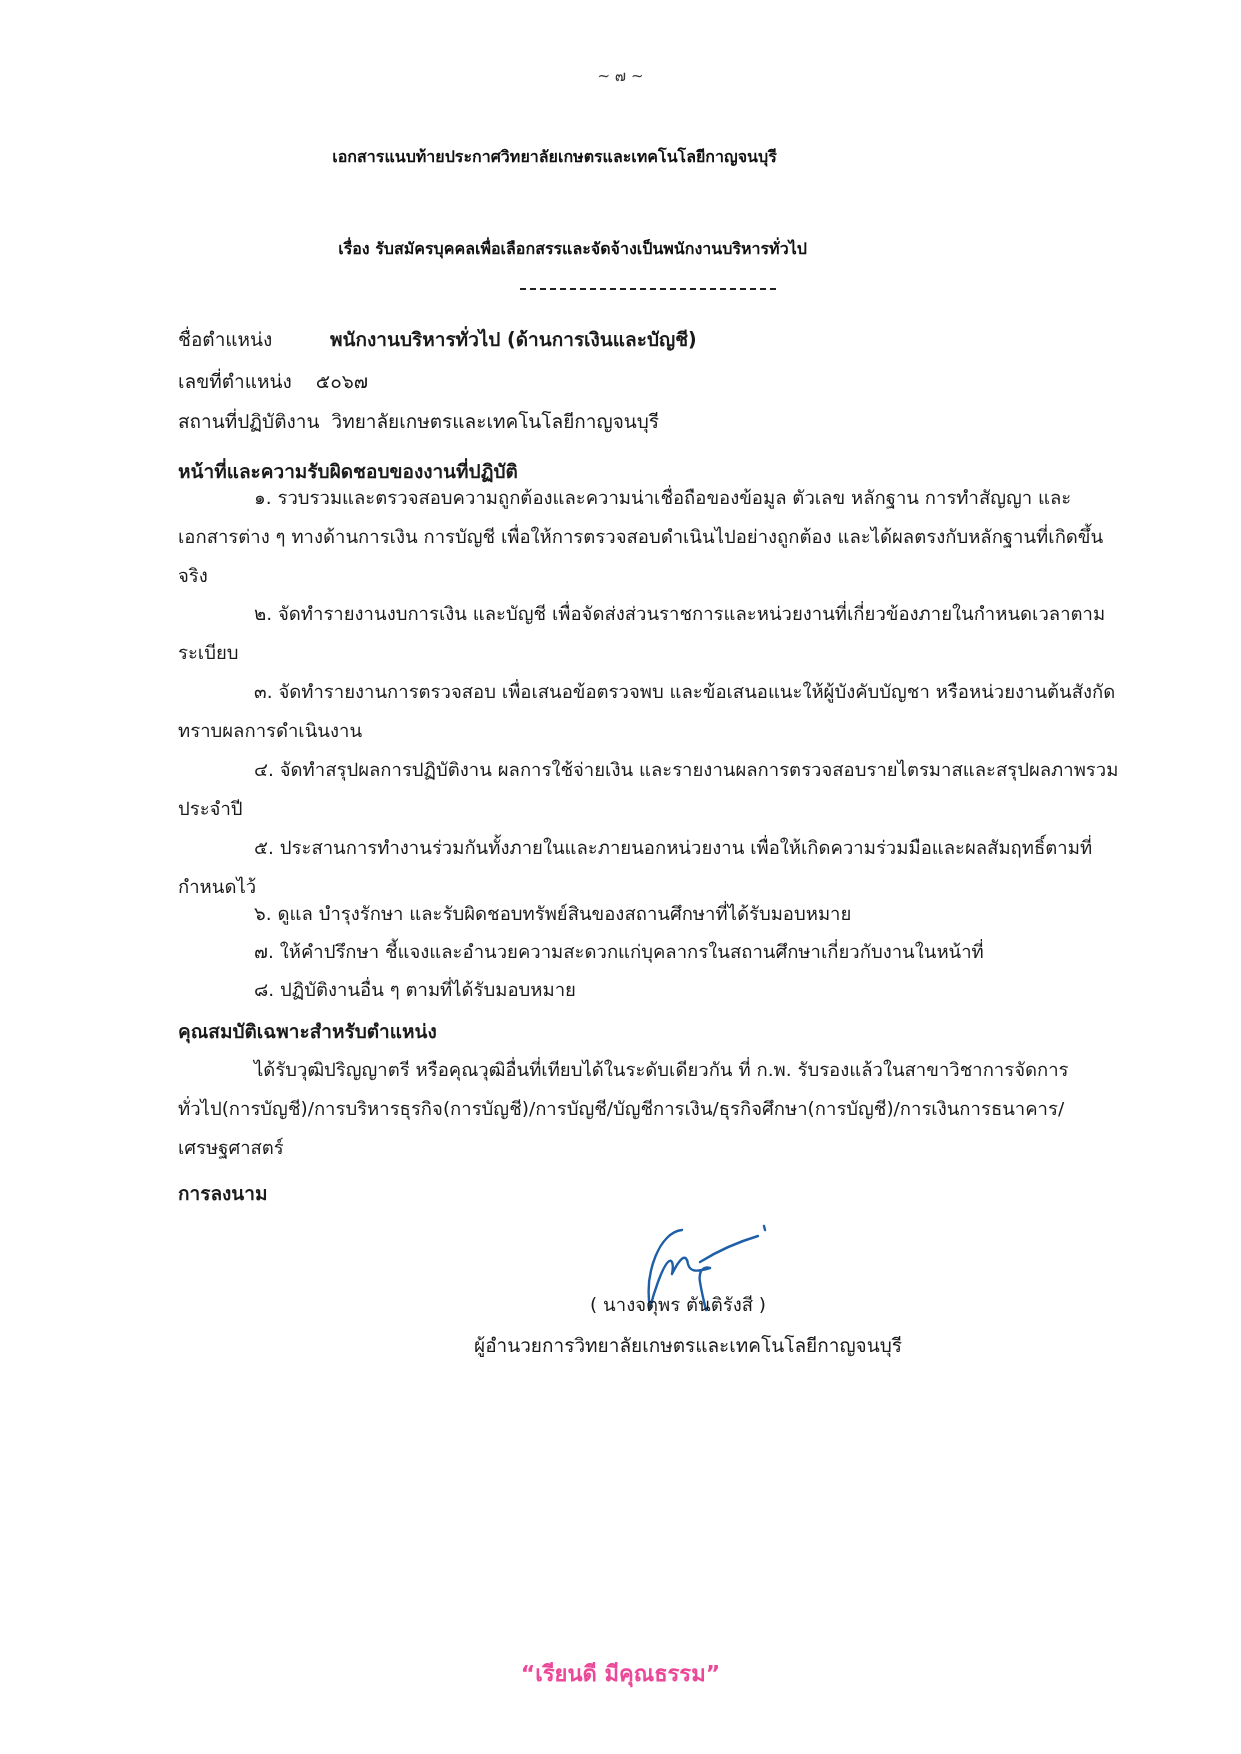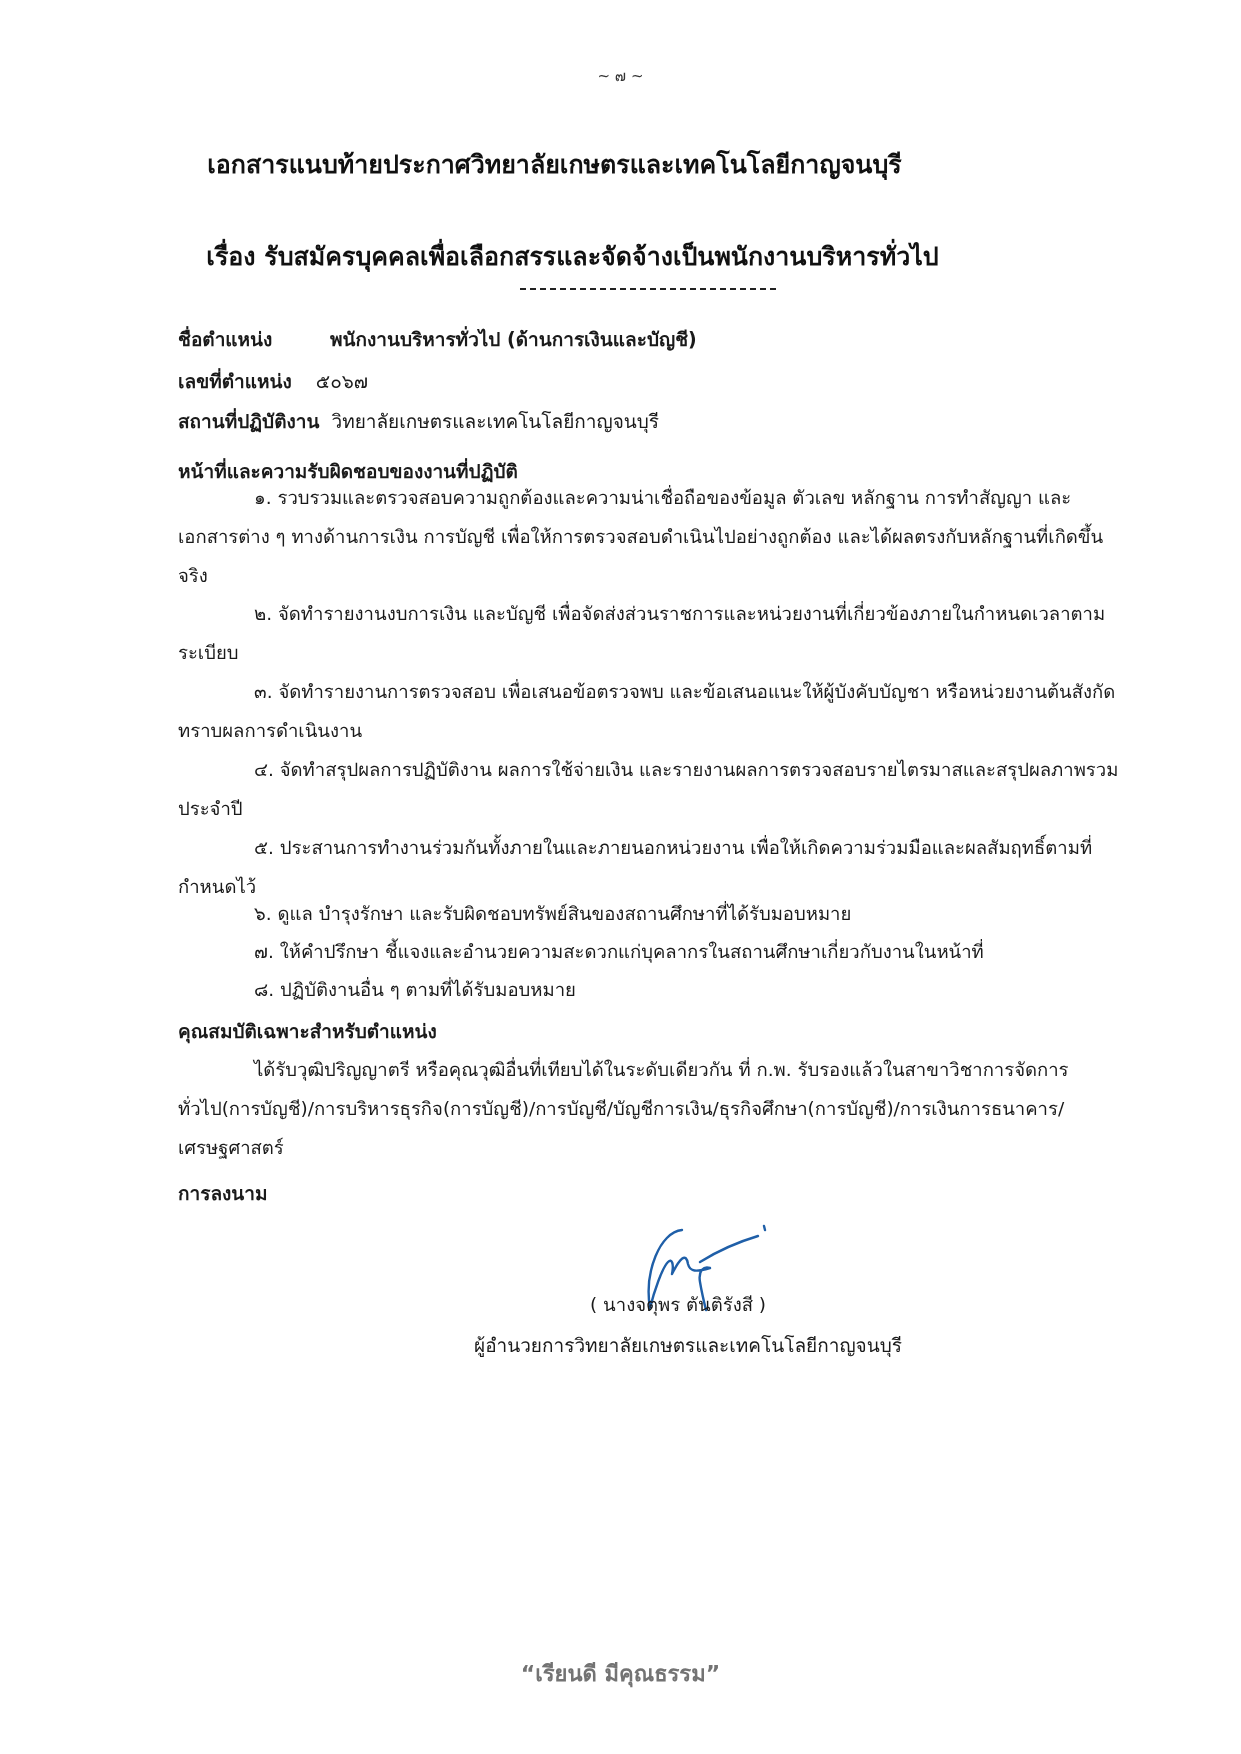--- a/index.html
+++ b/index.html
@@ -2,28 +2,28 @@
 <html><head>
 <meta charset="utf-8">
 <style>
   html, body { margin: 0; padding: 0; background: #ffffff; }
   body { width: 1241px; height: 1754px; position: relative; overflow: hidden;
          font-family: "DejaVu Sans", "Liberation Sans", sans-serif; color: #1a1a1a; }
   .page { position: absolute; left: 0; top: 0; width: 1241px; height: 1754px; }
   .page-number { position: absolute; top: 64px; left: 0; width: 1241px; text-align: center;
                  font-size: 15px; color: #333; }
   .title-line { position: absolute; left: 0; width: 1109px; text-align: center;
-                font-size: 25px; font-weight: bold; color: #111; }
+                font-size: 16px; font-weight: bold; color: #111; }
   .t1 { top: 144px; }
   .t2 { top: 190px; }
   .t3 { top: 236px; padding-left: 18px; }
   .divider { position: absolute; top: 288px; left: 520px; width: 256px; height: 0;
              border-top: 2px dashed #222; }
   .field { position: absolute; left: 178px; font-size: 19px; }
-  .field .label { font-weight: bold; }
+  .field .label { font-weight: normal; }
   .f1 { top: 324px; }
   .f1 .value { position: absolute; left: 152px; white-space: nowrap; font-weight: bold; }
   .f2 { top: 366px; }
   .f2 .value { margin-left: 18px; }
   .f3 { top: 406px; }
   .f3 .value { margin-left: 6px; }
   .section-heading { position: absolute; left: 178px; font-size: 19px; font-weight: bold; }
   .h-duties { top: 456px; }
   .h-qual { top: 1016px; }
   .h-sign { top: 1178px; }
@@ -35,21 +35,21 @@
   .duty-4 { top: 750px; }
   .duty-5 { top: 828px; }
   .duty-6 { top: 894px; }
   .duty-7 { top: 932px; }
   .duty-8 { top: 970px; }
   .qual-text { top: 1050px; }
   .signature { position: absolute; left: 640px; top: 1222px; width: 130px; height: 96px; }
   .signer-name { position: absolute; left: 590px; top: 1290px; font-size: 18.5px; white-space: nowrap; }
   .signer-title { position: absolute; left: 474px; top: 1330px; font-size: 19px; white-space: nowrap; }
   .motto { position: absolute; left: 0; width: 1241px; top: 1656px; text-align: center;
-           font-size: 22px; font-weight: bold; color: #737373; }
+           font-size: 22px; font-weight: bold; color: #ec4899; }
 </style>
 </head>
 <body>
 
 <div class="page">
 
   <div class="page-number">~ ๗ ~</div>
 
   <div class="title-line t1">เอกสารแนบท้ายประกาศวิทยาลัยเกษตรและเทคโนโลยีกาญจนบุรี</div>
   <div class="title-line t3">เรื่อง  รับสมัครบุคคลเพื่อเลือกสรรและจัดจ้างเป็นพนักงานบริหารทั่วไป</div>

